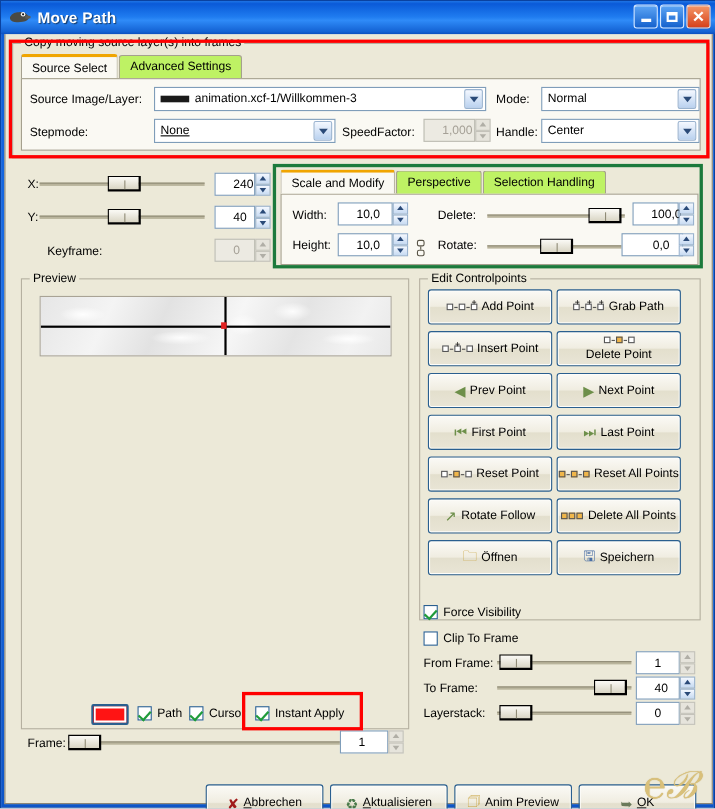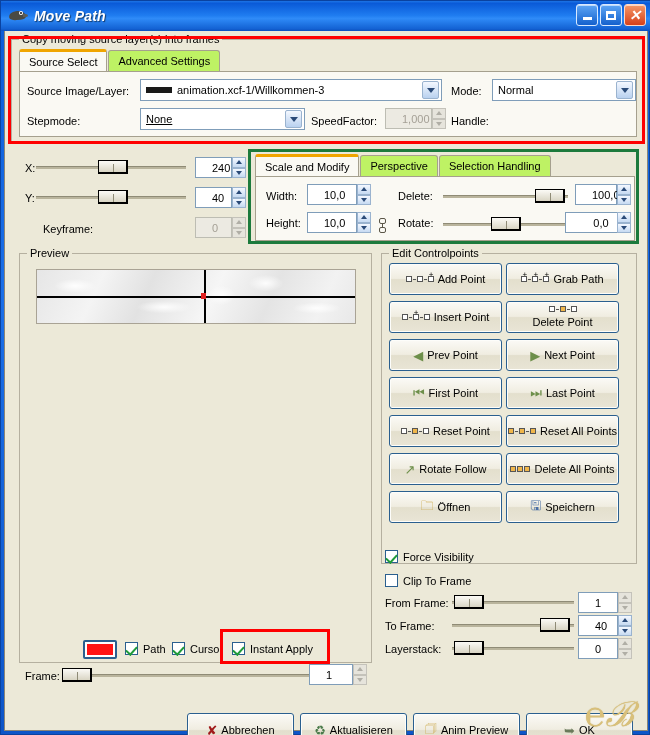--- a/index.html
+++ b/index.html
@@ -15,21 +15,21 @@
     position: relative;
     width: 650px; height: 735px;
     background: linear-gradient(to bottom, #0a5ad6 0%, #1b6fe8 40%, #0d55c8 100%);
     border: 1px solid #0a42a0;
   }
 
   
   #titlebar {
     position: absolute; left: 0; top: 0; width: 650px; height: 30px;
     background: linear-gradient(to bottom, #1d74e6 0%, #0a5ad8 8%, #1f7cf0 48%, #2f8bf8 58%, #1463d4 92%, #0c4fbe 100%);
-    display: flex; align-items: center; font-style: italic;
+    display: flex; align-items: center;
   }
   #title-icon {
     width: 20px; height: 18px; margin-left: 7px; margin-right: 6px;
     position: relative;
   }
   #title-icon .wilber-head {
     position: absolute; left: 1px; top: 4px;
     width: 17px; height: 9px;
     background: #4a4a44;
     border-radius: 50% 60% 40% 50% / 70% 80% 40% 50%;
@@ -334,20 +334,26 @@
     <div class="lbl" style="left:306px; top:84px;">SpeedFactor:</div>
     <div class="txt disabled" style="left:380px; top:77px; width:47px;">
       <span>1,000</span>
     </div>
     <div class="spin disabled" style="left:427px; top:77px;">
       <div class="up"></div>
         <div class="dn"></div>
     </div>
 
     <div class="lbl" style="left:446px; top:84px;">Handle:</div>
+    <div class="combo" style="left:487px; top:77px; width:144px;">
+      <div class="ctext">
+        <span>Center</span>
+      </div>
+      <div class="arrow"></div>
+    </div>
 
 
     <div class="lbl" style="left:20px; top:131px;">X:</div>
     <div class="slider" style="left:31px; top:128px; width:150px;">
       <div class="track"></div>
         <div class="thumb" style="left:62px;"></div>
     </div>
     <div class="txt" style="left:190px; top:126px; width:37px;">
       <span>240</span>
     </div>

